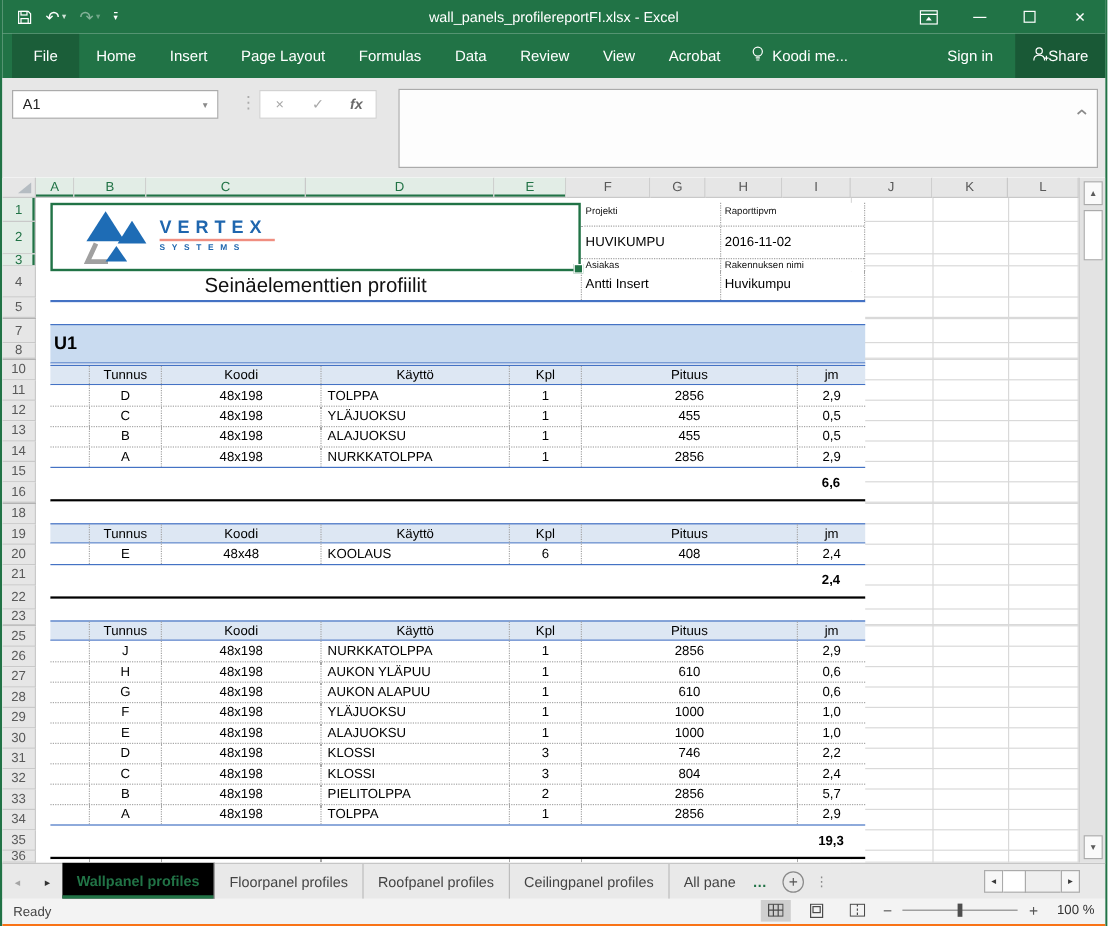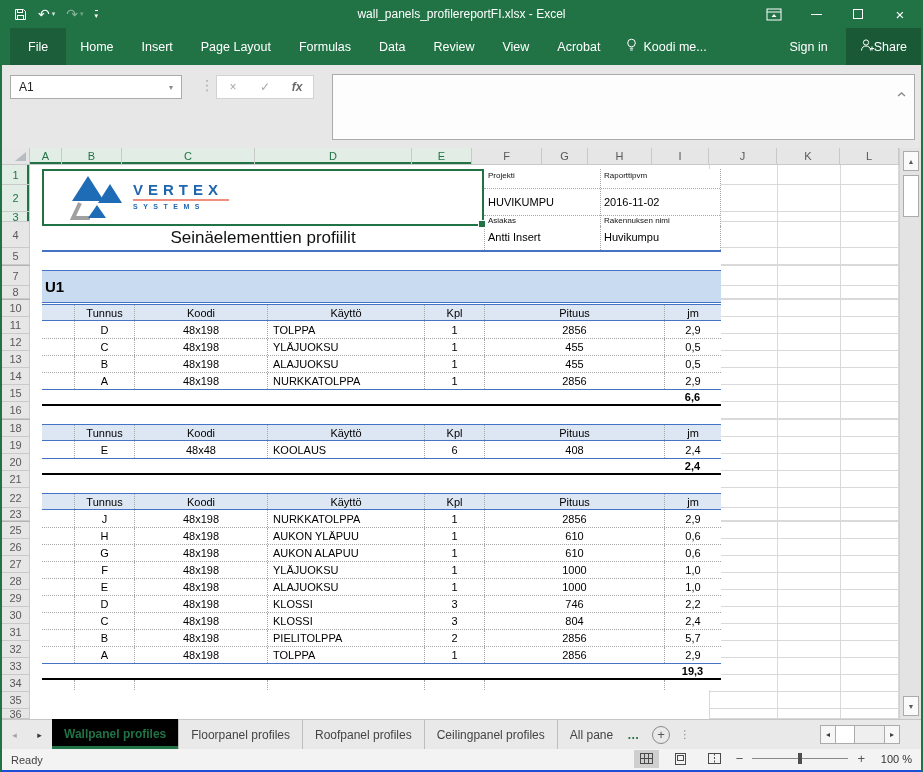--- a/index.html
+++ b/index.html
@@ -61,21 +61,21 @@
 .jkl .v { position:absolute; top:0; bottom:0; width:1px; background:#D9D9D9; }
 .g { width:190px; border-bottom:1px solid #D9D9D9; }
 .ai { position:absolute; left:0; top:4px; width:679px;margin-left:12px; }
 .band { position:relative; width:679px; background:#fff; overflow:visible; }
 .hidb { height:1px; }
 .erow { height:17px; }
 .banner { height:33px; background:#C9DBF0; border-top:1px solid #4472C4; border-bottom:1px solid #4472C4; display:flex; align-items:center; padding-left:3px; font-size:15px; font-weight:bold; color:#000; }
 .hrow { display:flex; height:17px; background:#DDE7F3; border-top:1px solid #4472C4; border-bottom:1px solid #4472C4; }
 .drow { display:flex; height:17px; }
 .drow + .drow { border-top:1px dotted #A6A6A6; }
-.trow2 { display:flex; height:17px; border-top:1px solid #4472C4; border-bottom:2px solid #000; }
+.trow2 { display:flex; height:29px; border-top:1px solid #4472C4; border-bottom:2px solid #000; }
 .brow { display:flex; height:10px; }
 .c { height:100%; display:flex; align-items:center; justify-content:center; font-size:11px; color:#000; overflow:hidden; white-space:nowrap; }
 .cA{width:32px}.cB{width:60px}.cC{width:133px}.cD{width:157px}.cE{width:60px}.cFGH{width:180px}.cI{width:57px}
 .bdl { border-left:1px dotted #A6A6A6; }
 .left { justify-content:flex-start; padding-left:5px; }
 .bold { font-weight:bold; }
 
 .logoband { height:57px; }
 .selbox { position:absolute; left:0; top:0; width:442px; height:57px; border:2px solid #217346; z-index:5; pointer-events:none; }
 .selbox::after { content:""; position:absolute; right:-4px; bottom:-4px; width:6px; height:6px; background:#217346; border:1px solid #fff; }
@@ -112,21 +112,21 @@
 .stab.active { background:#000000; color:#217346; font-weight:bold; box-shadow:inset 0 -3px 0 #217346; margin-top:-1px; }
 .ellip { display:flex; align-items:center; color:#217346; font-weight:bold; padding:0 4px 0 2px; }
 .addbtn { width:18px; height:18px; border:1px solid #8A8A8A; border-radius:50%; display:flex; align-items:center; justify-content:center; align-self:center; margin-left:9px; color:#555; font-size:13px; line-height:13px; }
 .tdots { align-self:center; margin:0 9px; color:#8A8A8A; font-size:11px; }
 .hscroll { position:absolute; right:21px; top:5px; width:80px; height:19px; display:flex; }
 .hbtn { width:16px; height:19px; background:#F7F7F7; border:1px solid #ABABAB; display:flex; align-items:center; justify-content:center; color:#3A3A3A; font-size:8px; }
 .hthumb { width:19px; height:19px; background:#fff; border:1px solid #ABABAB; border-left:0; }
 .htrack { flex:1; background:#EFEFEF; border-top:1px solid #ABABAB; border-bottom:1px solid #ABABAB; }
 
 
-.statusbar { height:23px; background:#F3F3F3; border-bottom:2px solid #1d4ed8; display:flex; align-items:center; padding-left:9px; font-size:11px; color:#444; position:relative; }
+.statusbar { height:23px; background:#F3F3F3; border-bottom:2px solid #f97316; display:flex; align-items:center; padding-left:9px; font-size:11px; color:#444; position:relative; }
 .sright { position:absolute; right:9px; top:0; bottom:2px; display:flex; align-items:center; gap:9px; }
 .vicon { width:25px; height:18px; display:flex; align-items:center; justify-content:center; }
 .vicon.active { background:#CFCFCF; }
 .zbtn { font-size:13px; color:#555; }
 .slider { width:96px; height:11px; position:relative; }
 .slider .track { position:absolute; left:0; right:0; top:5px; height:1px; background:#8A8A8A; }
 .slider .thumb { position:absolute; left:46px; top:0; width:4px; height:11px; background:#4E4E4E; }
 .zoomtxt { min-width:38px; text-align:right; color:#333; }
 </style>
 </head>

